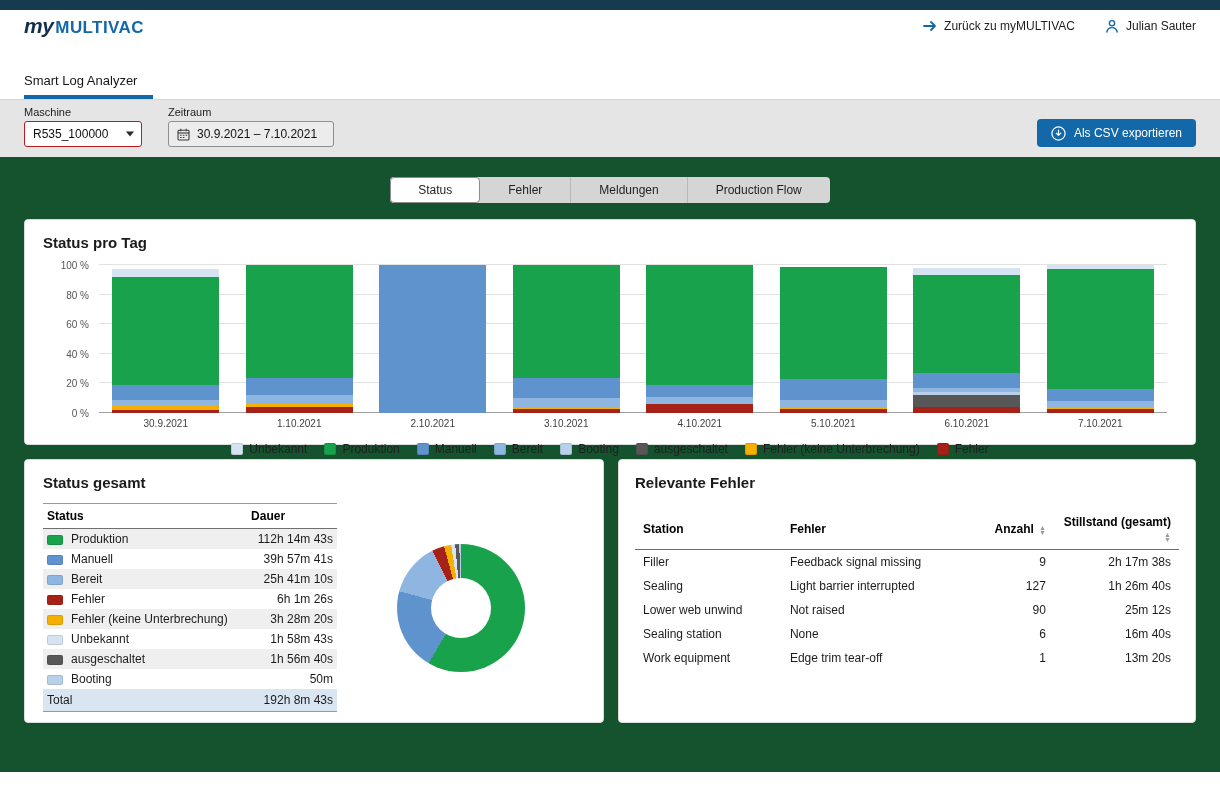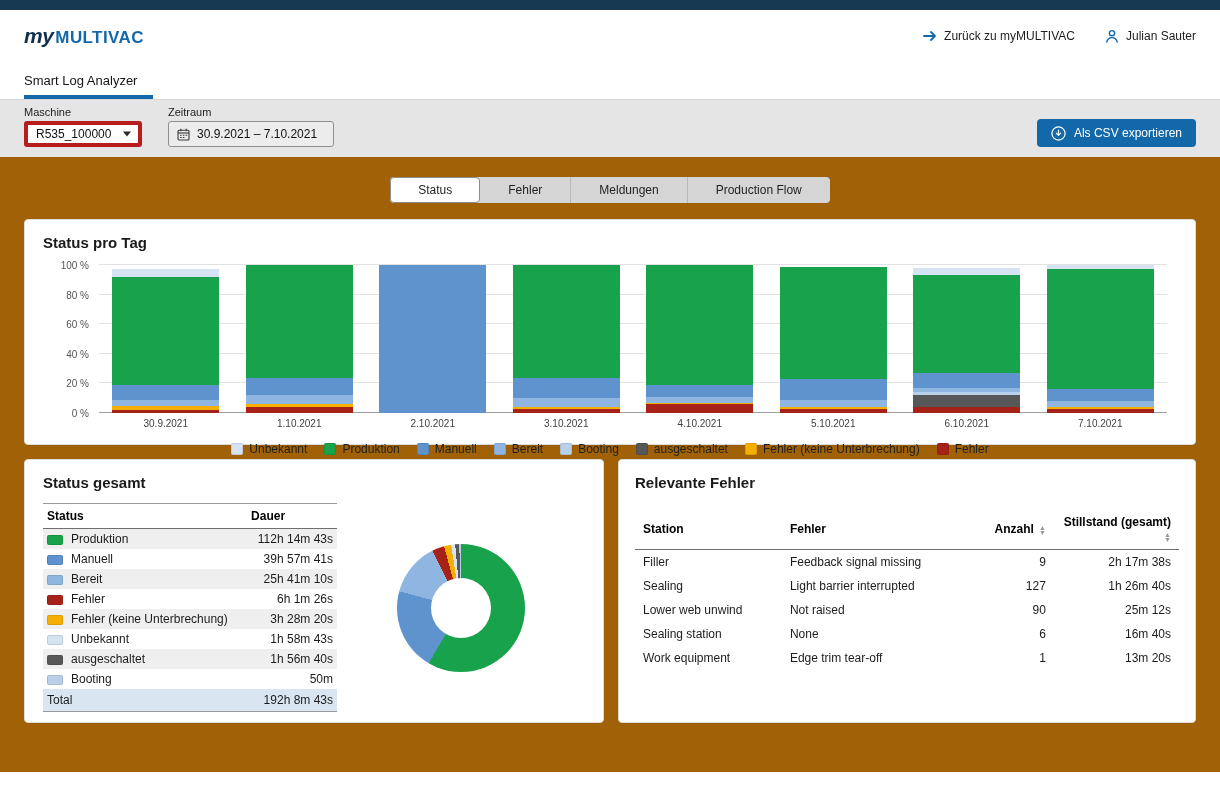--- a/index.html
+++ b/index.html
@@ -2,44 +2,44 @@
 <html><head>
 <meta charset="utf-8">
 <style>
   * { box-sizing: border-box; }
   html,body { margin:0; padding:0; width:1220px; height:800px; background:#fff;
     font-family:"Liberation Sans", sans-serif; overflow:hidden; }
 
   .topstrip { height:10px; background:#173a50; }
 
   .header { position:relative; height:89px; background:#fff; padding:0 24px; }
-  .header-row { display:flex; justify-content:space-between; align-items:center; padding-top:14px; }
+  .header-row { display:flex; justify-content:space-between; align-items:center; padding-top:4px; }
   .logo { display:flex; align-items:baseline; gap:2px; cursor:default; }
   .logo .my { font-style:italic; font-weight:bold; font-size:21px; color:#13304a; letter-spacing:-0.5px; }
   .logo .mv { font-weight:bold; font-size:17px; color:#1268a8; letter-spacing:0.4px; }
   .header-right { display:flex; align-items:center; gap:30px; }
   .hlink { display:flex; align-items:center; gap:7px; font-size:12px; color:#1e1e1e; cursor:pointer;text-align:right; }
   .app-tab { position:absolute; bottom:0; left:24px; font-size:13px; color:#161616;
     padding:0 16px 7px 0; border-bottom:4px solid #1268a8; cursor:pointer; }
 
   .filterbar { height:58px; background:#e5e5e5; display:flex; align-items:flex-end; gap:26px;
     padding:6px 24px 10px; border-top:1px solid #d6d6d6; }
   .fgroup .flabel { font-size:11px; color:#1d1d1d; margin-bottom:3px; }
-  .select { position:relative; width:118px; height:26px; background:#fff; border:4px solid #b91c1c;
+  .select { position:relative; width:118px; height:26px; background:#fff; border:1px solid #b91c1c;
     border-radius:3px; font-size:12px; color:#111; display:flex; align-items:center; padding:0 20px 0 8px; cursor:pointer; }
   .select .chev { position:absolute; right:7px; top:50%; transform:translateY(-50%); width:0; height:0;
     border-left:4px solid transparent; border-right:4px solid transparent; border-top:5px solid #2b2b2b; }
   .datectl { height:26px; border:1px solid #8f8f8f; border-radius:3px; background:#ececec;
     display:flex; align-items:center; font-size:12px; color:#111; cursor:pointer; padding-right:16px; }
   .datectl .cal { width:28px; display:flex; justify-content:center; align-items:center; }
   .export-btn { margin-left:auto; display:flex; align-items:center; gap:8px; background:#1268a8; color:#fff;
     font-size:12px; border:none; border-radius:4px; padding:0 14px; height:28px; cursor:pointer;
     font-family:"Liberation Sans", sans-serif; }
 
-  .content { background:#a16207; height:615px; padding-top:20px; }
+  .content { background:#14532d; height:615px; padding-top:20px; }
   .vtabs-wrap { display:flex; justify-content:center; }
   .vtabs { display:inline-flex; background:#d5d5d5; border-radius:4px; }
   .vtab { font-size:12px; color:#1f1f1f; padding:6px 28px; cursor:pointer; }
   .vtab.sep { border-left:1px solid #b9b9b9; }
   .vtab.active { background:#fff; border:1px solid #8d8d8d; border-radius:4px; padding:5px 27px; }
 
   .card { background:#fff; border:1px solid #dcdcdc; border-radius:4px; box-shadow:0 1px 2px rgba(0,0,0,0.05); }
   .card-title { font-size:15px; font-weight:bold; color:#1b1b1b; }
 
   #card-status-day { margin:16px 24px 0; padding:14px 18px 10px; height:226px; }

